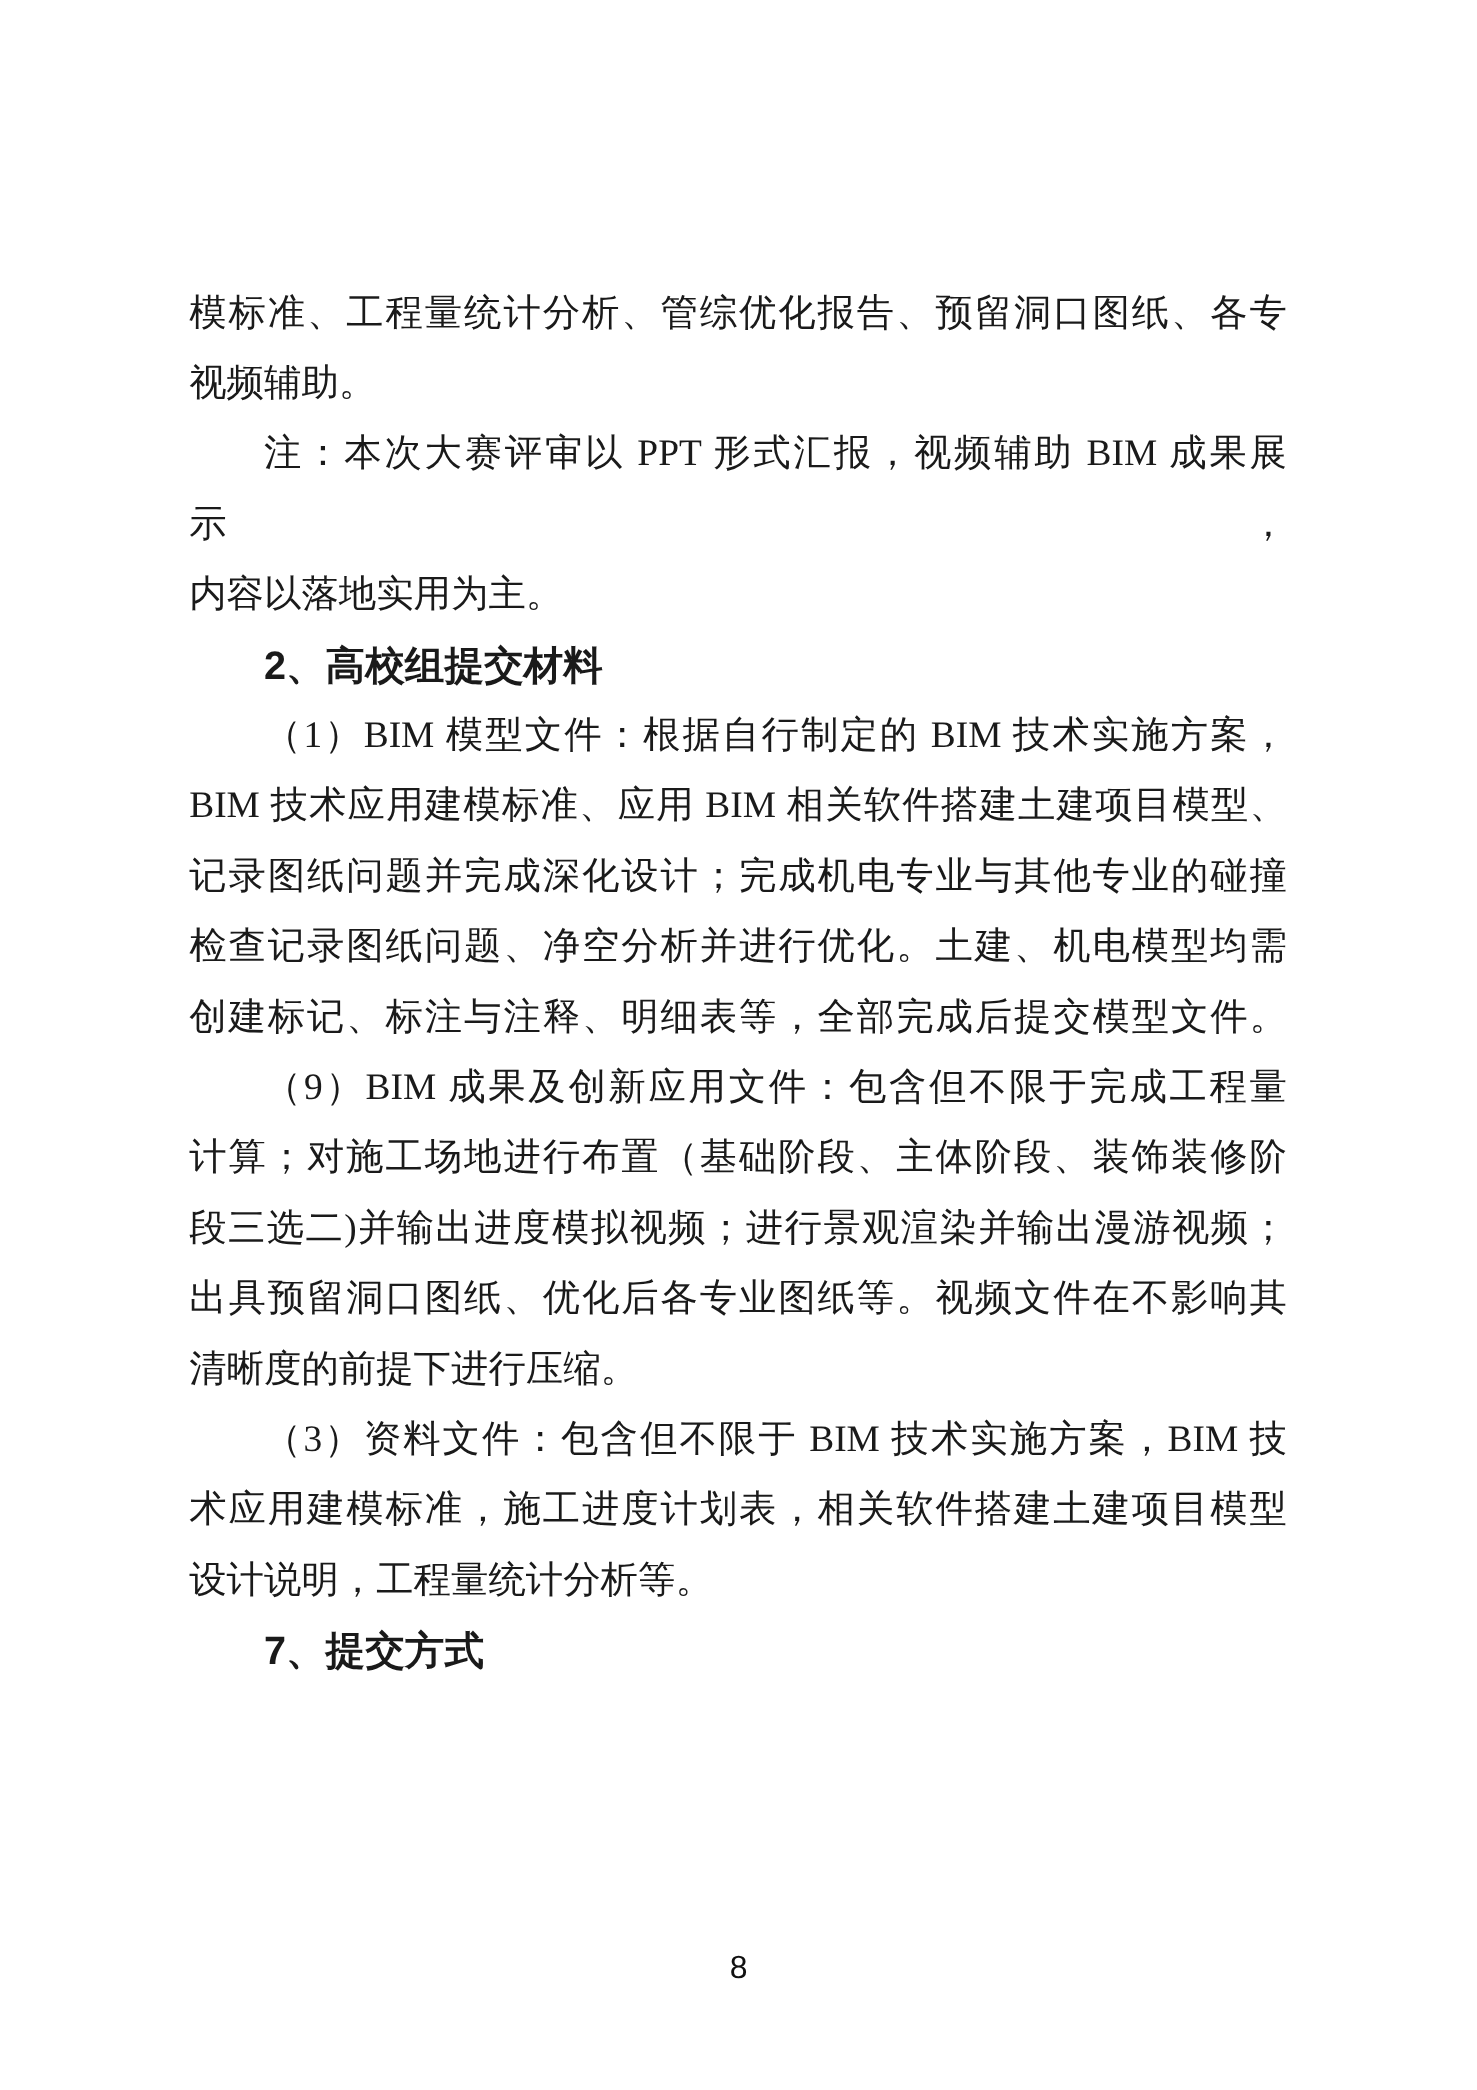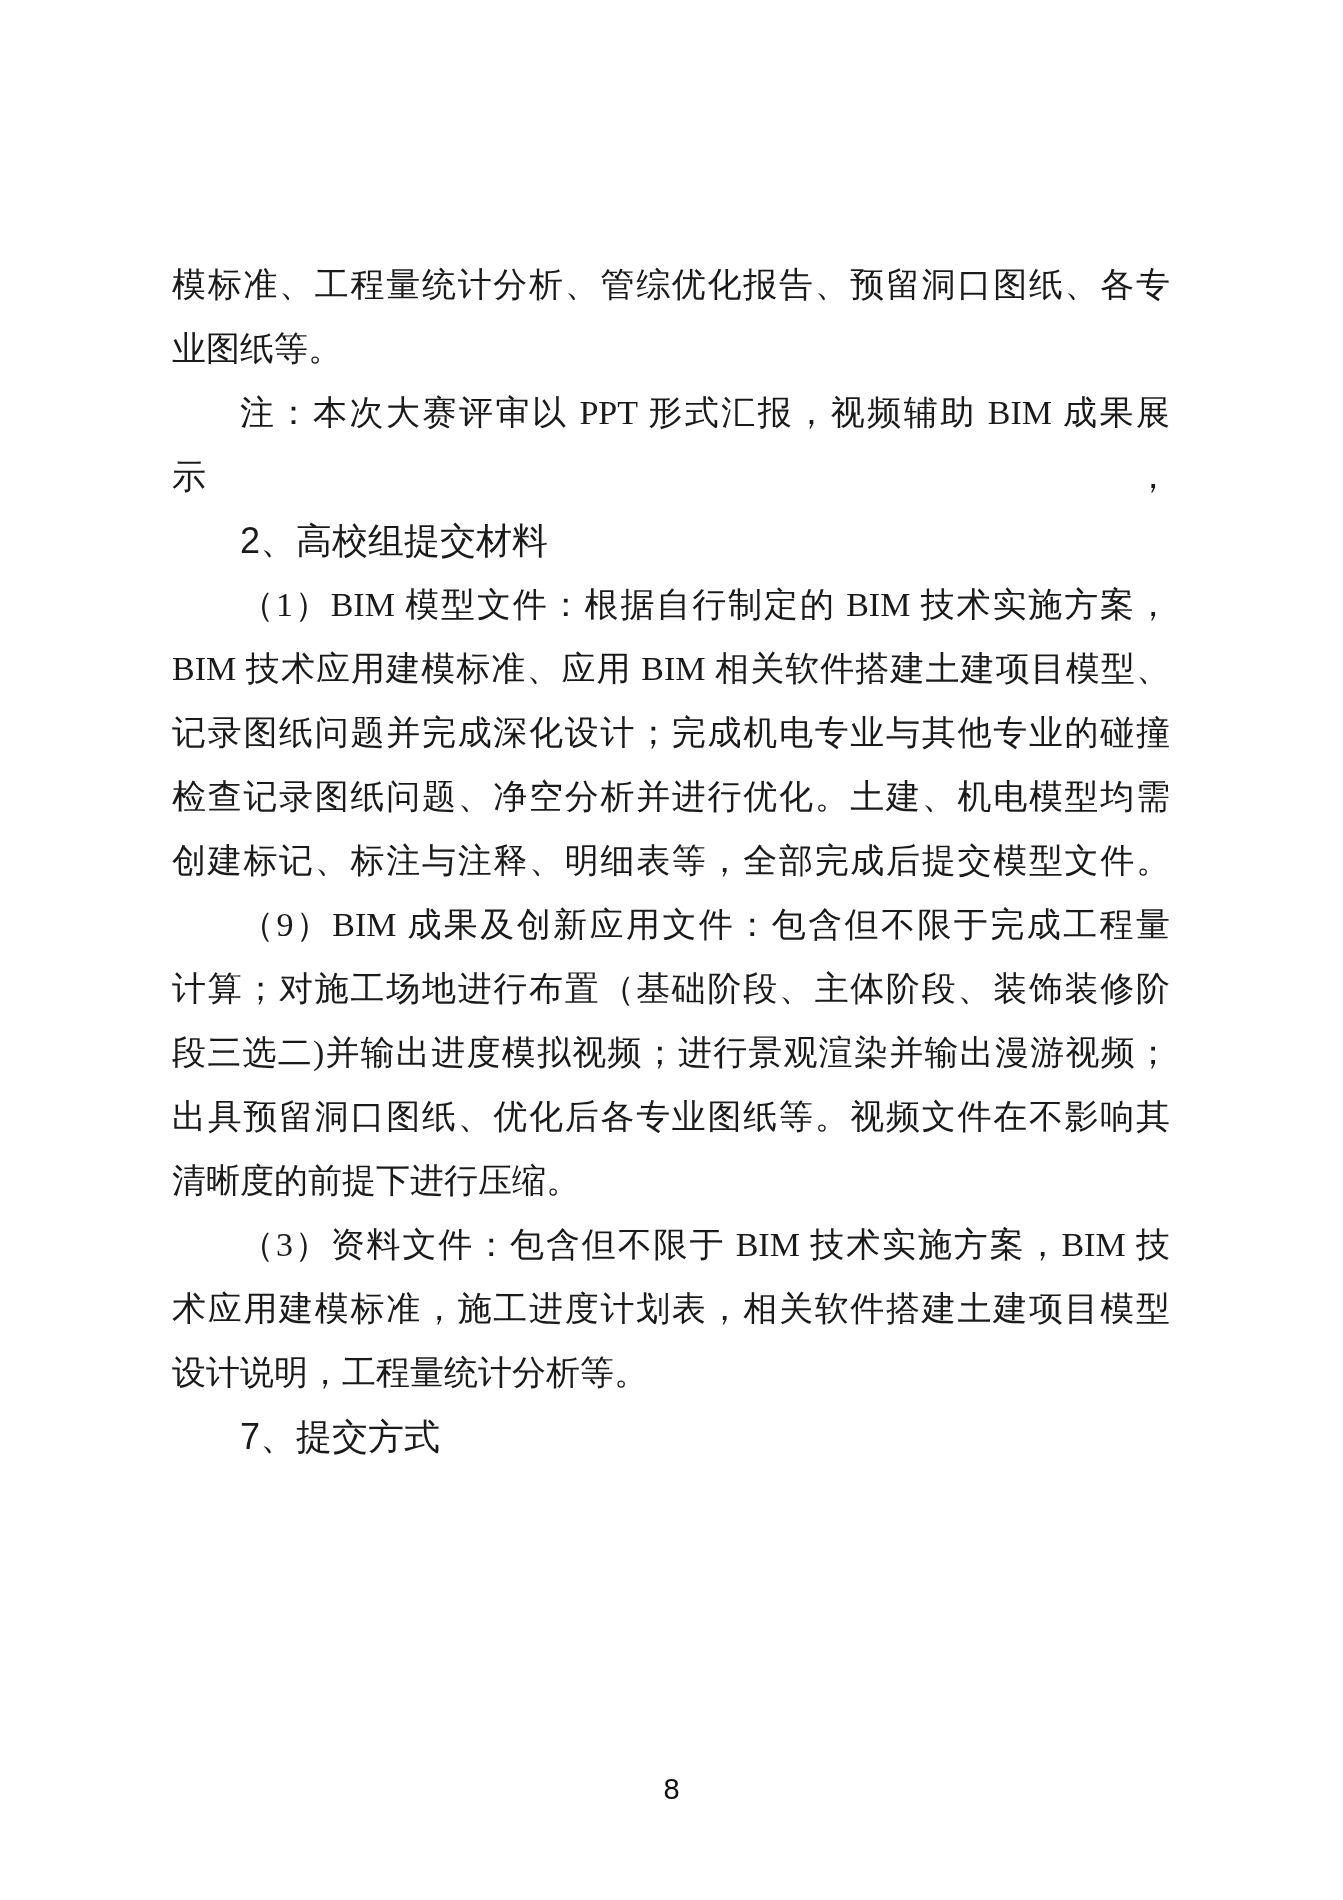--- a/index.html
+++ b/index.html
@@ -31,21 +31,21 @@
     text-align: justify;
   }
   .line.fill {
     text-align-last: justify;
   }
   .line.indent {
     text-indent: 68px;
   }
   .block.heading .line {
     font-family: "Liberation Sans", "DejaVu Sans", sans-serif;
-    font-weight: 400;
+    font-weight: 700;
     font-size: 36px;
     text-align: left;
     text-align-last: auto;
   }
   .footer {
     position: absolute;
     left: 0;
     top: 1750px;
     width: 100%;
     text-align: center;
@@ -54,24 +54,25 @@
     color: #111111;
   }
 </style>
 </head>
 <body>
 
 <div class="page">
   <main class="content">
       <div class="block body">
         <div class="line fill">模标准、工程量统计分析、管综优化报告、预留洞口图纸、各专</div>
-        <div class="line">业图纸等。</div>
+        <div class="line">视频辅助。</div>
       </div>
       <div class="block body">
         <div class="line fill indent">注：本次大赛评审以 PPT 形式汇报，视频辅助 BIM 成果展示，</div>
+        <div class="line">内容以落地实用为主。</div>
       </div>
       <div class="block heading">
         <div class="line indent">2、高校组提交材料</div>
       </div>
       <div class="block body">
         <div class="line fill indent">（1）BIM 模型文件：根据自行制定的 BIM 技术实施方案，</div>
         <div class="line fill">BIM 技术应用建模标准、应用 BIM 相关软件搭建土建项目模型、</div>
         <div class="line fill">记录图纸问题并完成深化设计；完成机电专业与其他专业的碰撞</div>
         <div class="line fill">检查记录图纸问题、净空分析并进行优化。土建、机电模型均需</div>
         <div class="line fill">创建标记、标注与注释、明细表等，全部完成后提交模型文件。</div>

